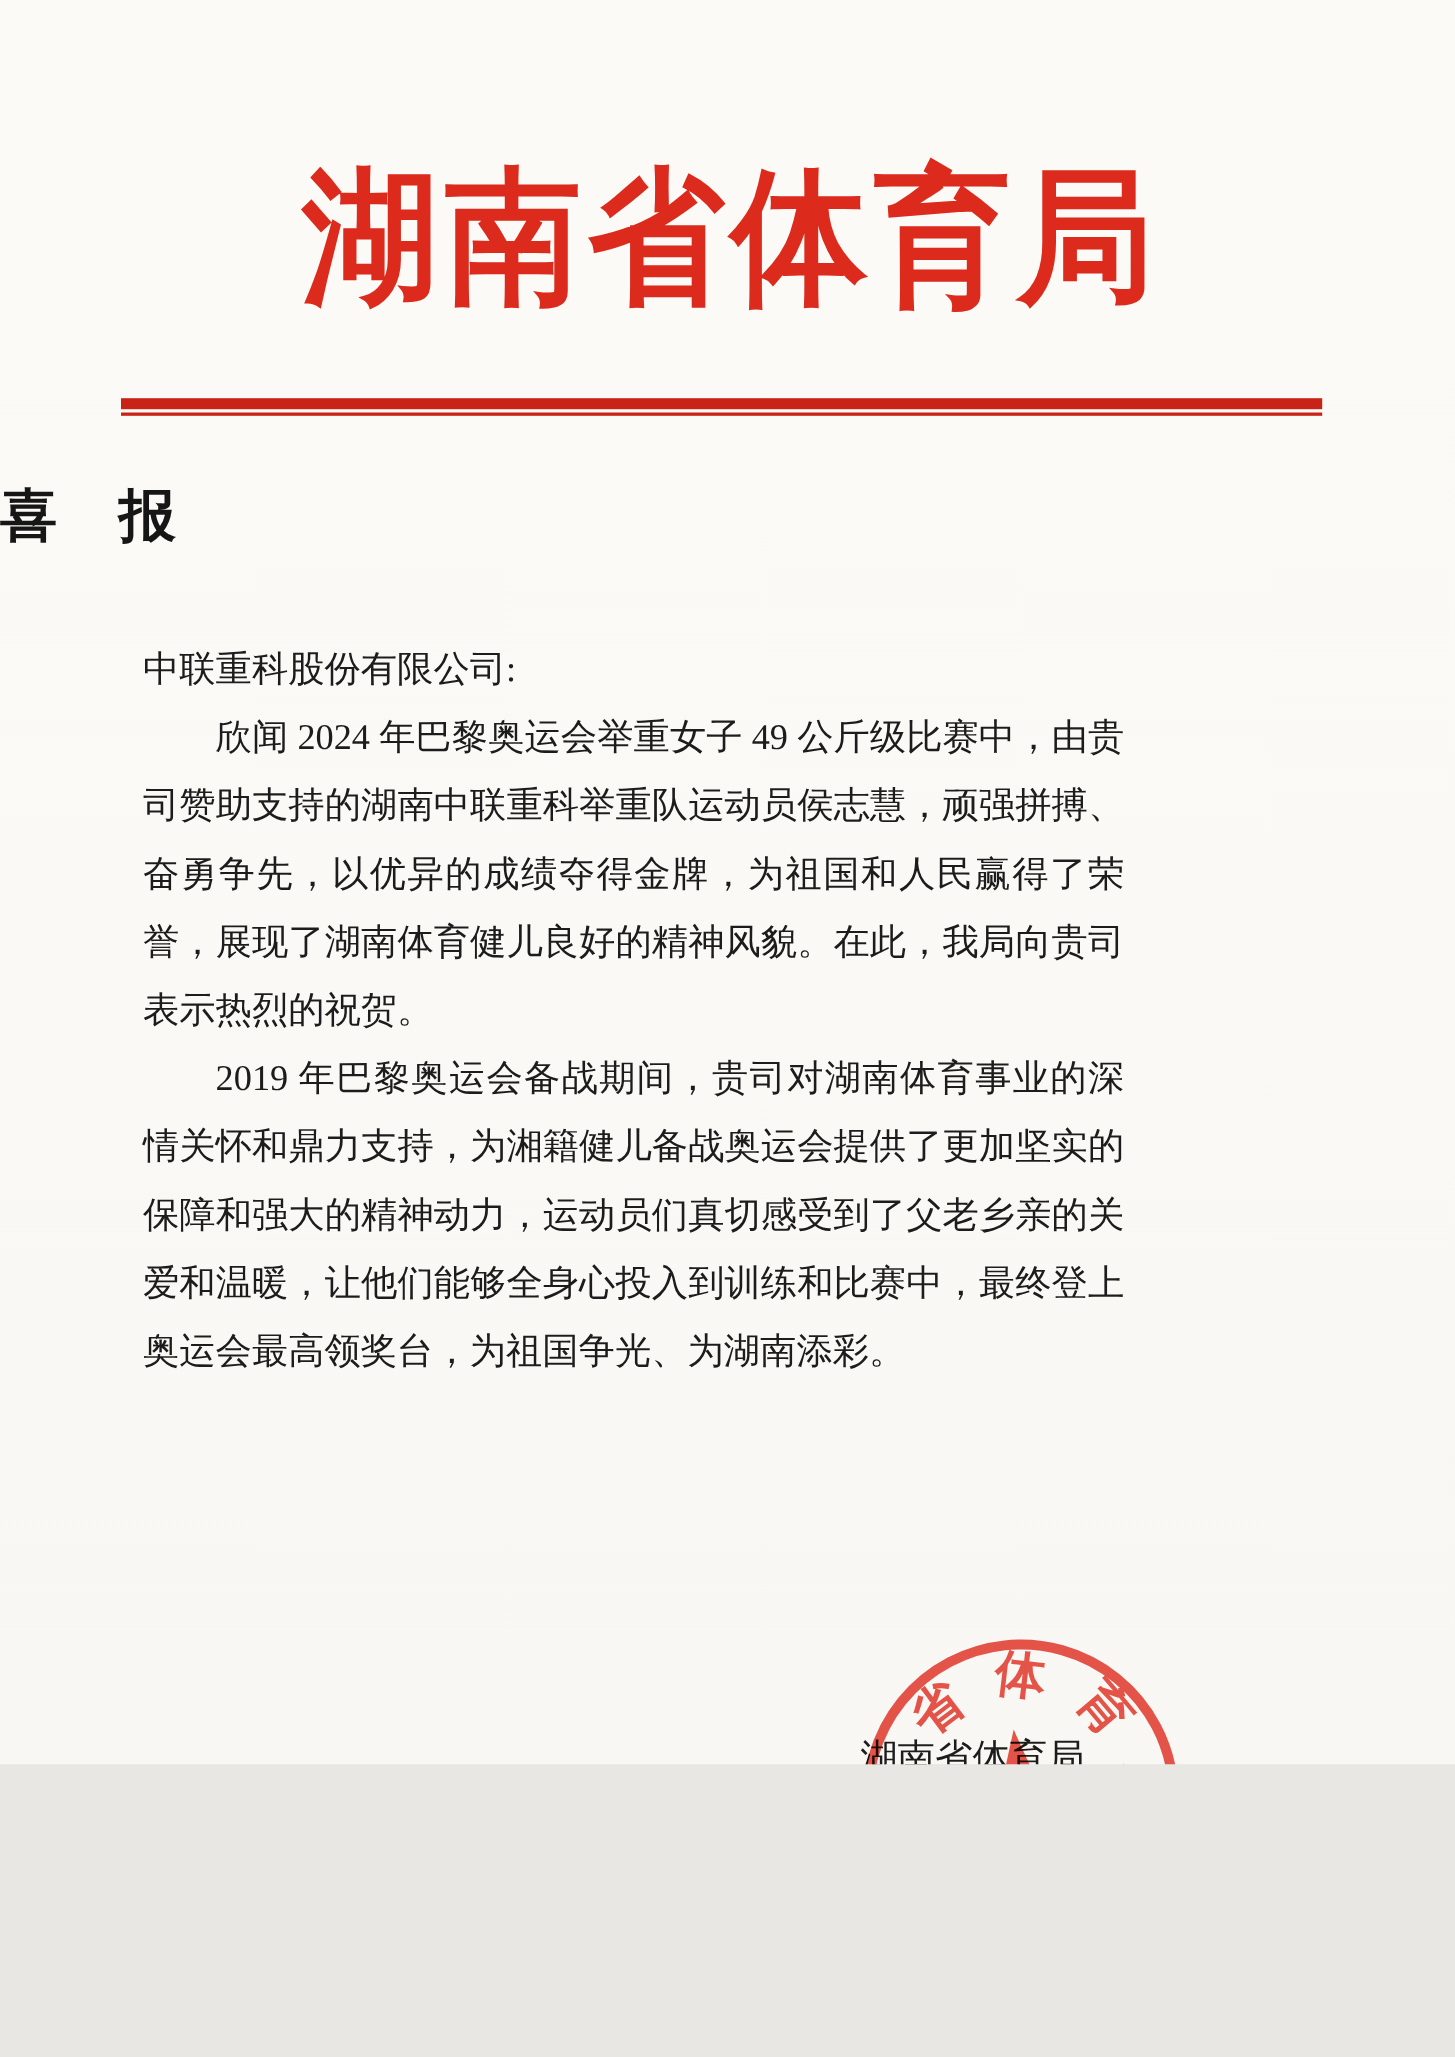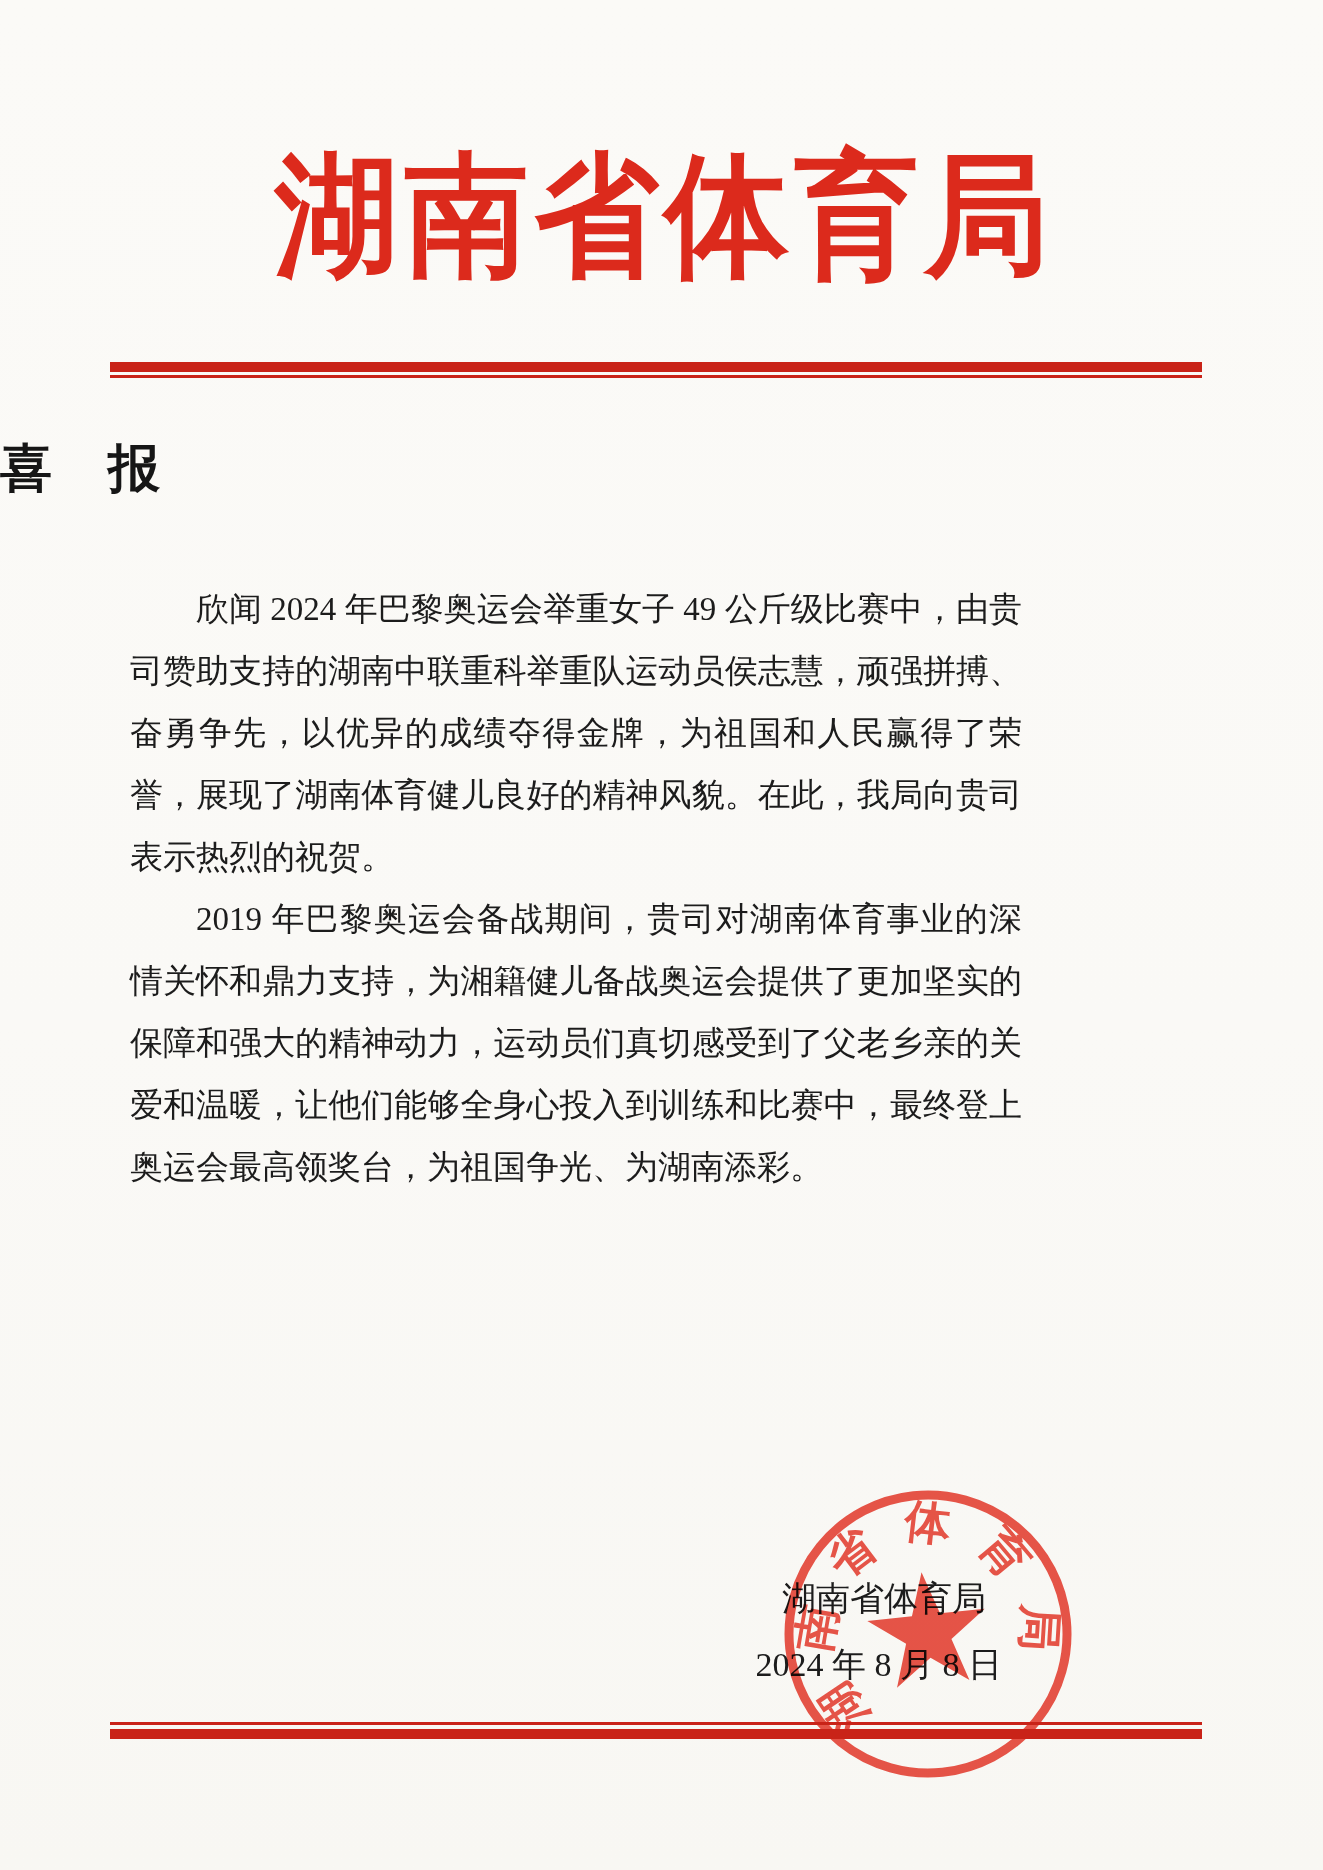--- a/index.html
+++ b/index.html
@@ -1,18 +1,18 @@
 <!DOCTYPE html>
 <html><head>
 <meta charset="utf-8">
 <style>
   html,body{margin:0;padding:0;background:#e9e7e3;}
   .page{
     position:relative;
-    width:1323px;height:1870px;
+    width:1323px;height:1604px;
     margin:0 auto;
     background:linear-gradient(180deg,#fbfaf7 0%,#faf9f6 55%,#f8f7f3 100%);
     overflow:hidden;
     font-family:"Liberation Serif","DejaVu Serif",serif;
   }
   .letterhead{
     position:absolute;top:128px;left:0;right:0;
     text-align:center;
     font-size:124px;font-weight:bold;
     color:#dc2a1c;
@@ -67,20 +67,21 @@
 
   <div class="rule rule-top">
     <div class="thick"></div>
     <div class="gap"></div>
     <div class="thin"></div>
   </div>
 
   <div class="doc-title">喜　报</div>
 
   <div class="body-text">
+    <p class="recipient">中联重科股份有限公司:</p>
     <p>欣闻 2024 年巴黎奥运会举重女子 49 公斤级比赛中，由贵司赞助支持的湖南中联重科举重队运动员侯志慧，顽强拼搏、奋勇争先，以优异的成绩夺得金牌，为祖国和人民赢得了荣誉，展现了湖南体育健儿良好的精神风貌。在此，我局向贵司表示热烈的祝贺。</p>
     <p>2019 年巴黎奥运会备战期间，贵司对湖南体育事业的深情关怀和鼎力支持，为湘籍健儿备战奥运会提供了更加坚实的保障和强大的精神动力，运动员们真切感受到了父老乡亲的关爱和温暖，让他们能够全身心投入到训练和比赛中，最终登上奥运会最高领奖台，为祖国争光、为湖南添彩。</p>
   </div>
 
   <div class="sign-block">
     <div class="sig">湖南省体育局</div>
     <div class="date">2024 年 8 月 8 日</div>
   </div>
 
   <svg class="seal" viewBox="0 0 300 300">

